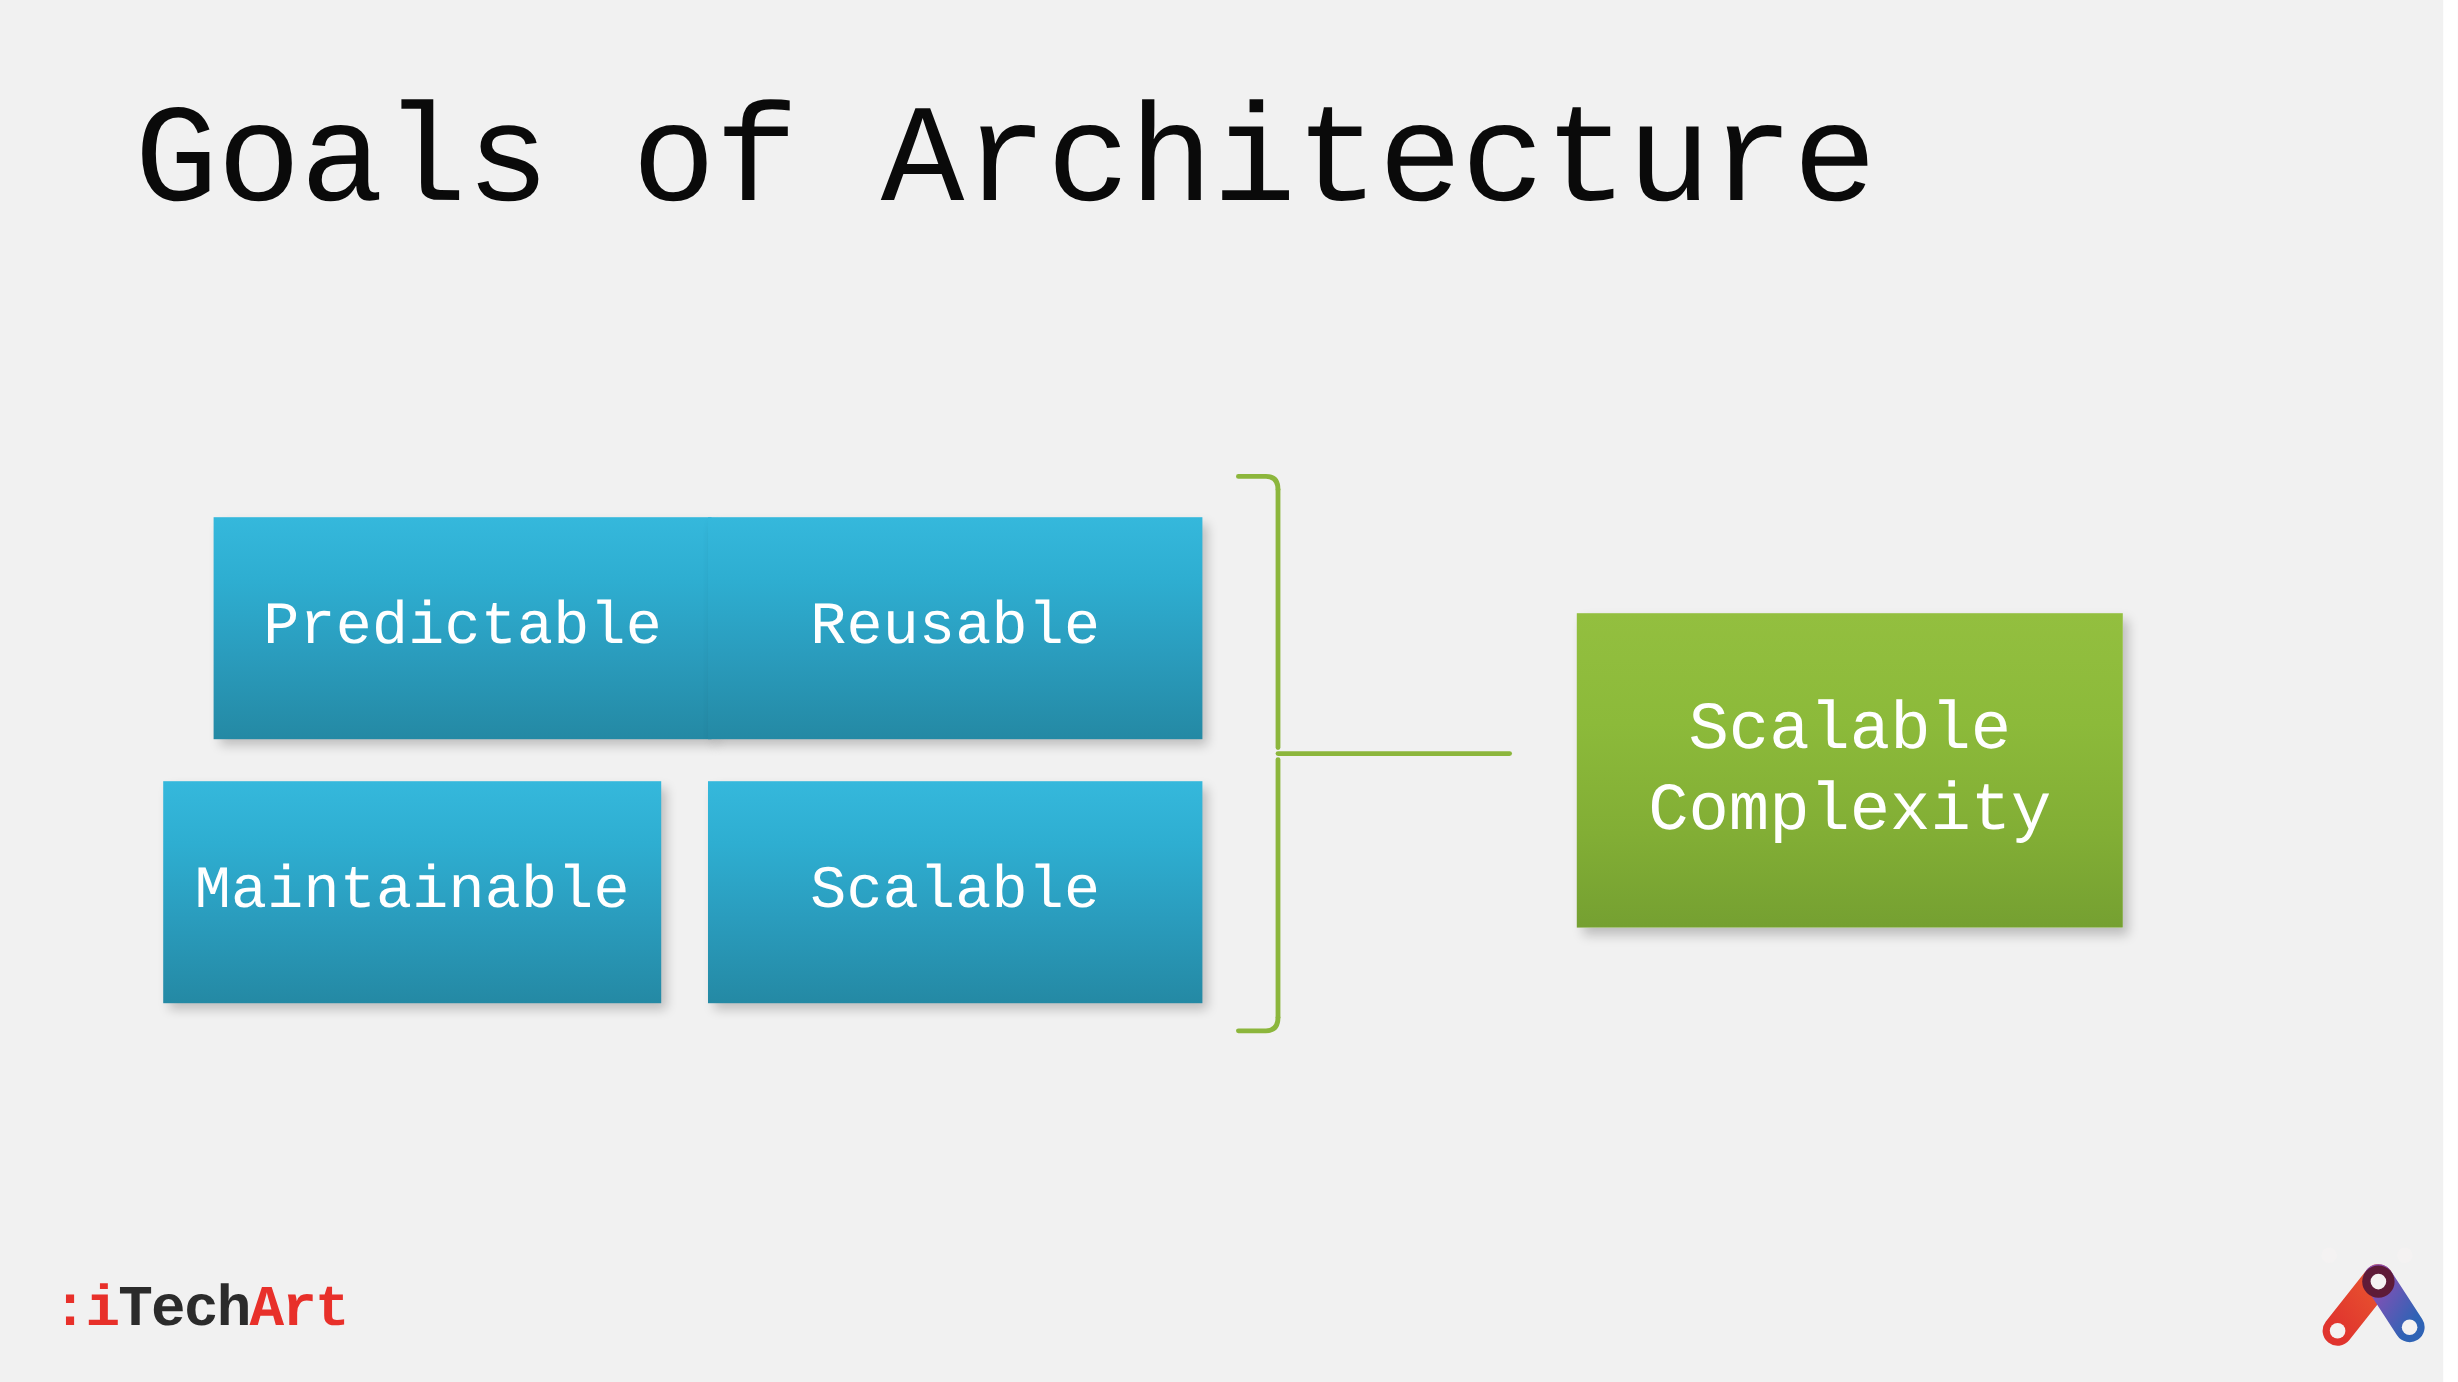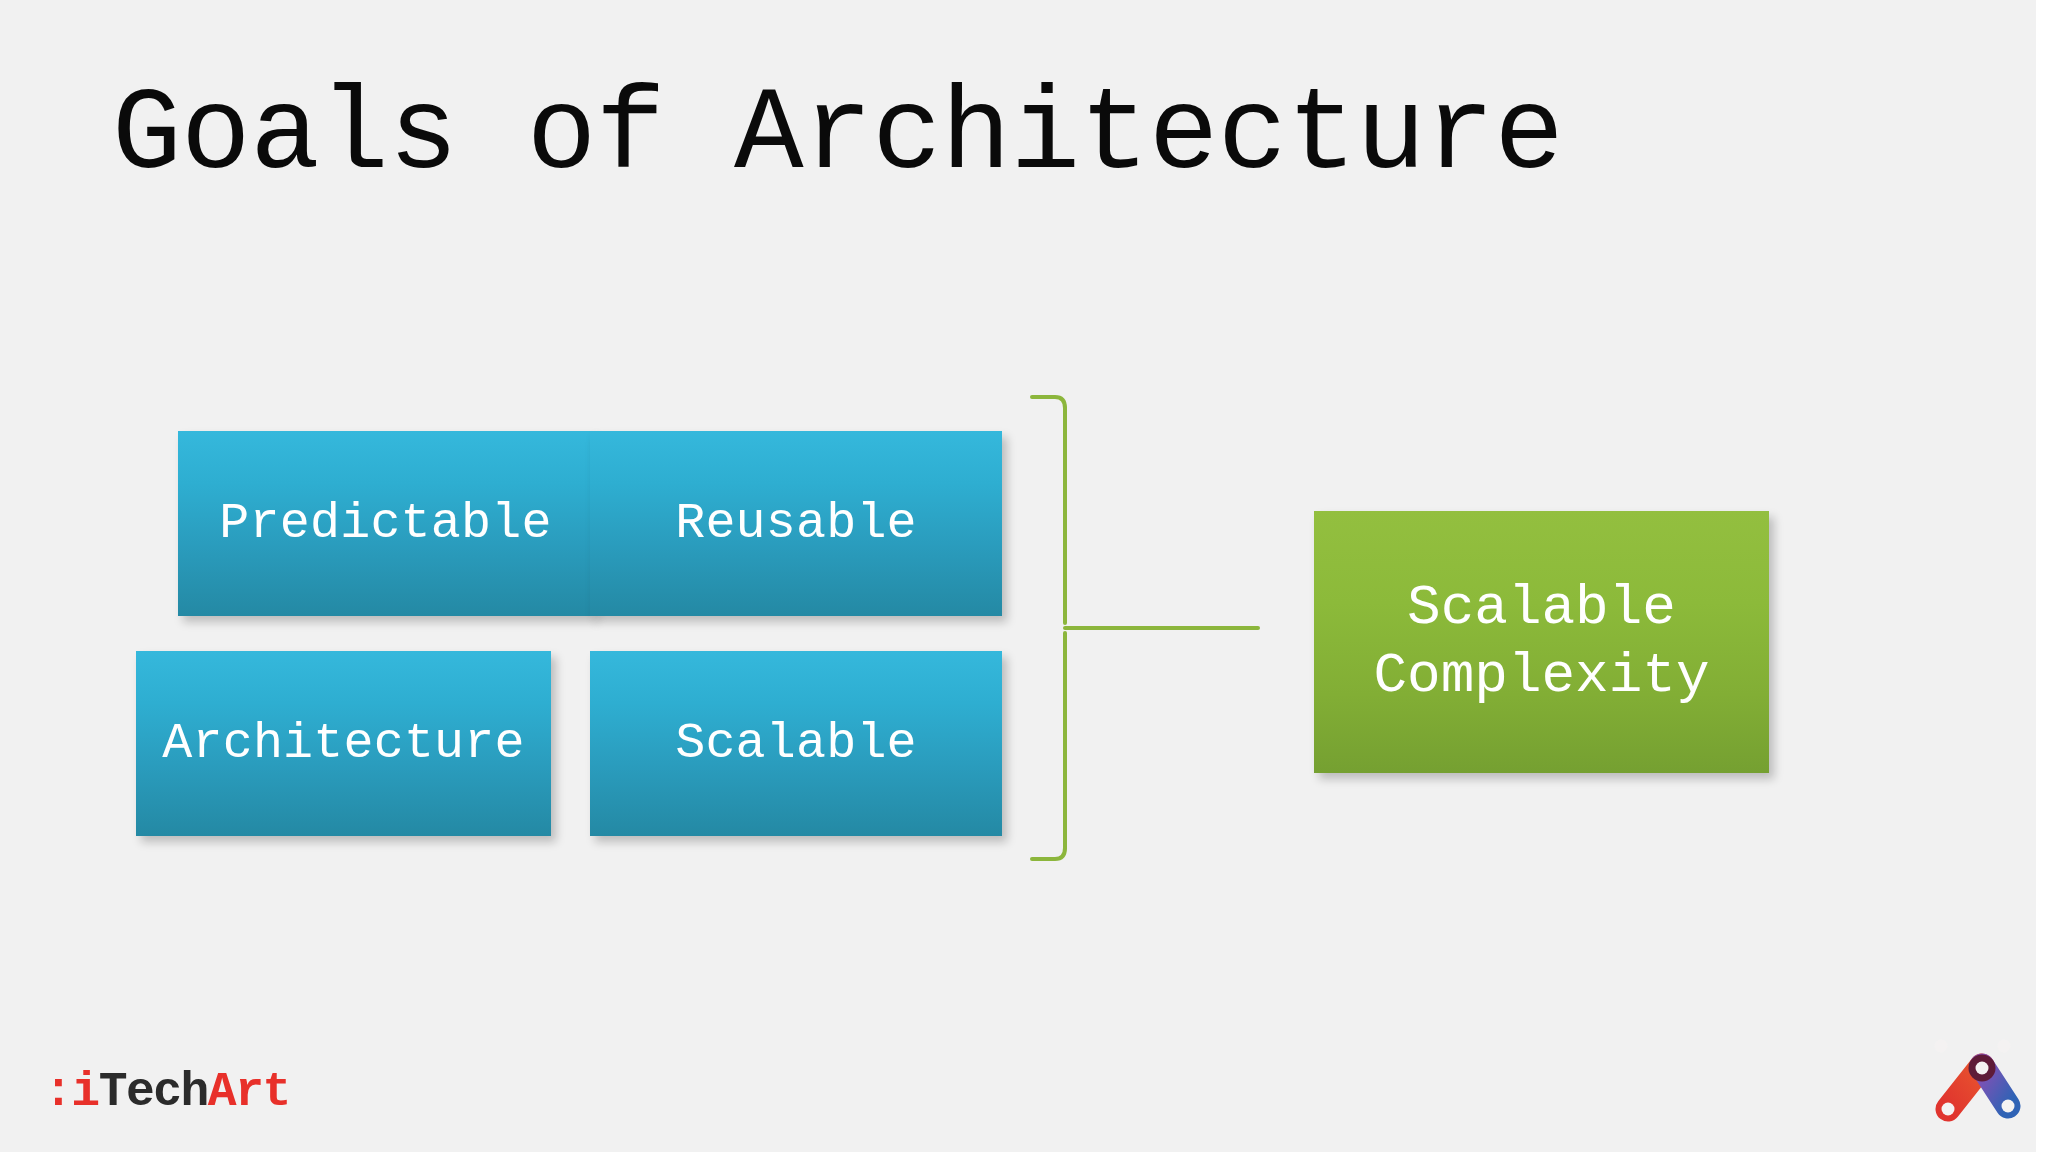--- a/index.html
+++ b/index.html
@@ -117,21 +117,21 @@
 
   <div class="goal-box" id="box-predictable">
     <span>Predictable</span>
   </div>
 
   <div class="goal-box" id="box-reusable">
     <span>Reusable</span>
   </div>
 
   <div class="goal-box" id="box-maintainable">
-    <span>Architecture</span>
+    <span>Maintainable</span>
   </div>
 
   <div class="goal-box" id="box-scalable">
     <span>Scalable</span>
   </div>
 
   <svg id="bracket-connector" viewBox="0 0 260 510">
     <g fill="none" stroke="#8cb63c" stroke-width="4" stroke-linecap="round" stroke-linejoin="round">
 
       <path d="M 22 17 L 45 17 Q 55 17 55 28"></path>

